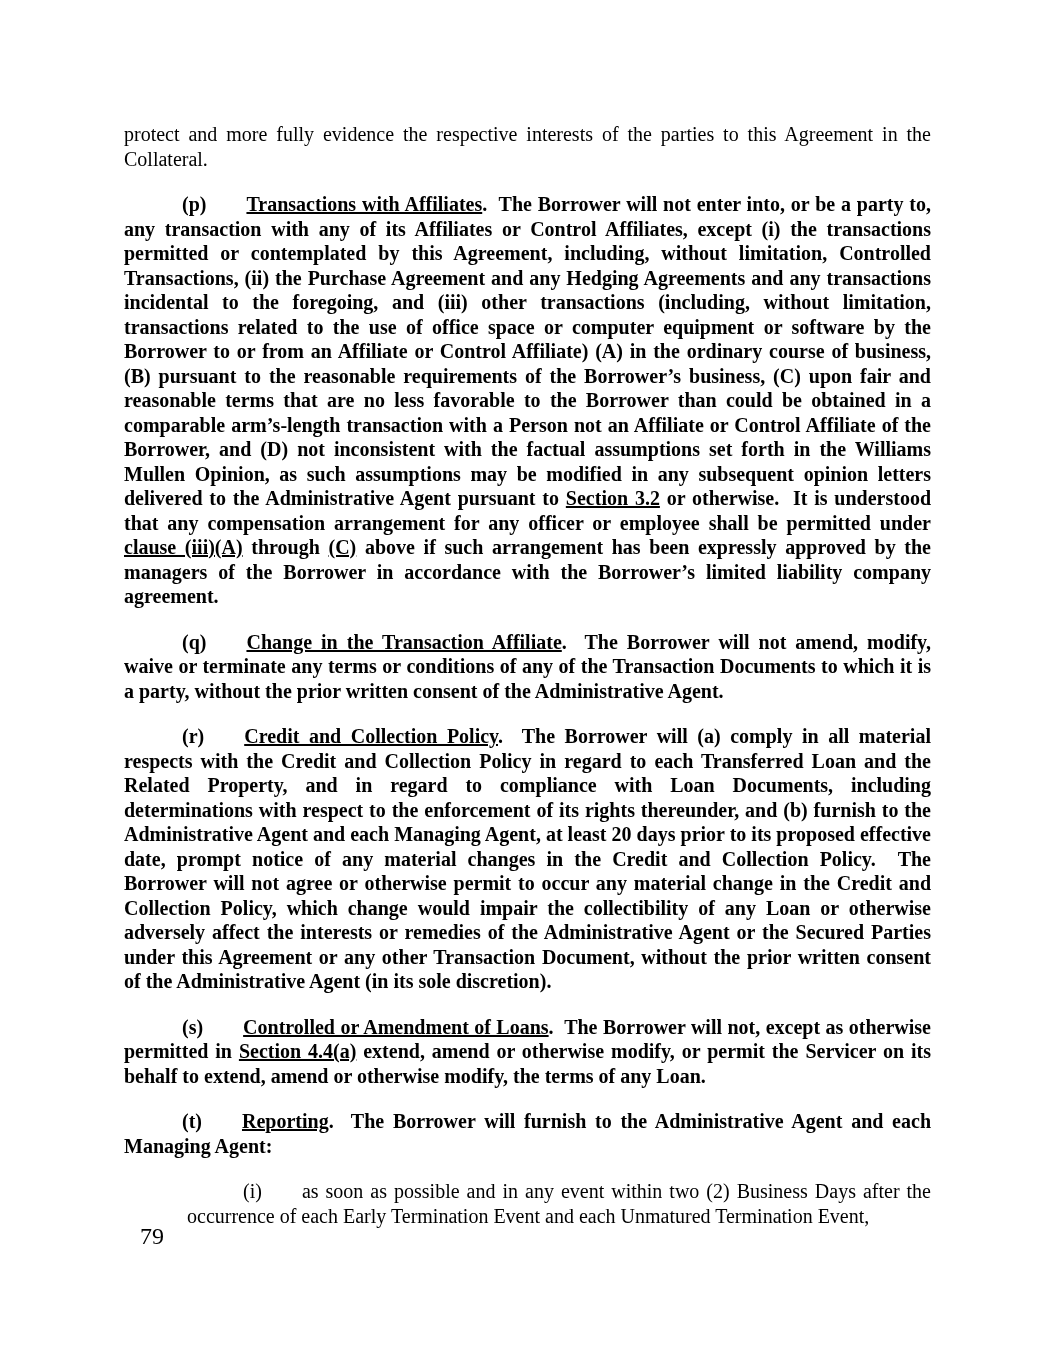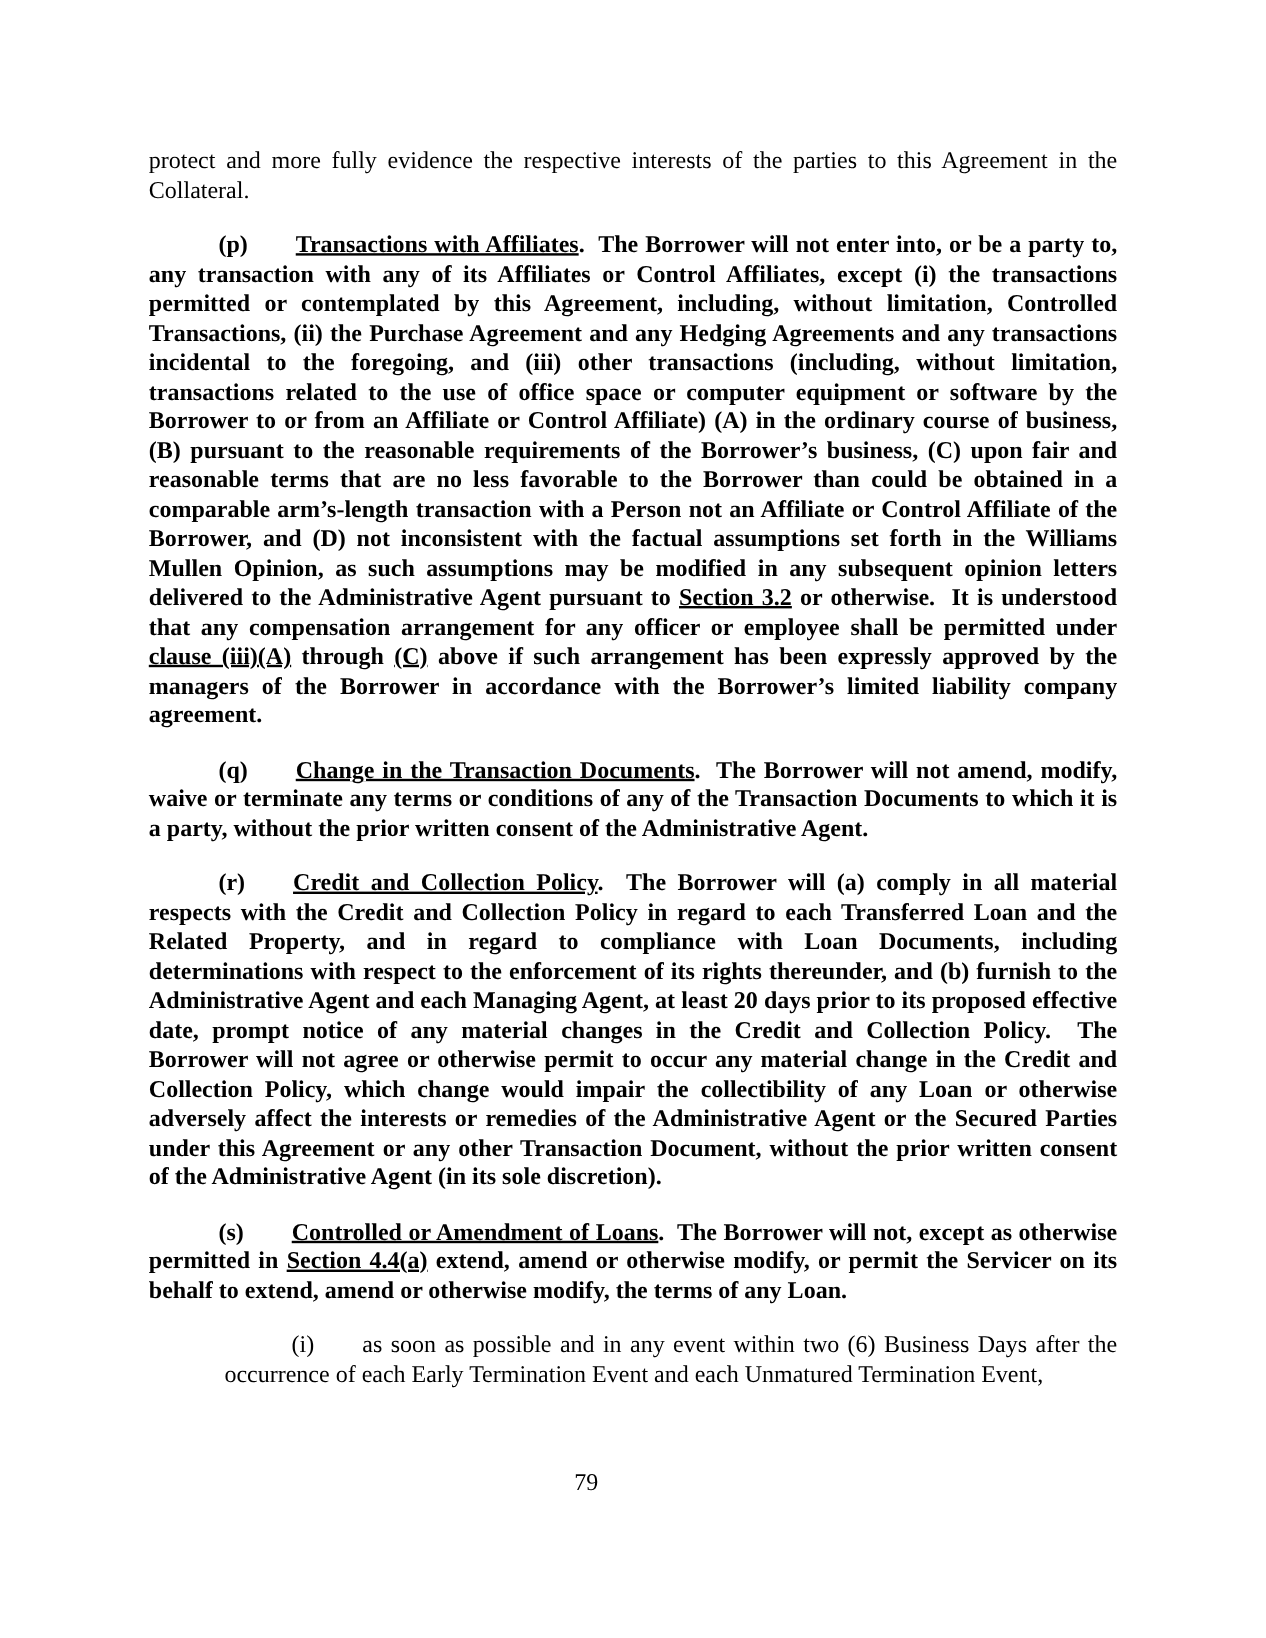--- a/index.html
+++ b/index.html
@@ -32,32 +32,32 @@
   p.indent { text-indent: 58px; font-weight: bold; }
   p.sub {
     margin-left: 63px;
     text-indent: 56px;
   }
   .u { text-decoration: underline; }
   .tab { display: inline-block; width: 40px; }
   .footer {
     position: absolute;
     top: 1224px;
-    left: 112px;
+    left: 140px;
     width: 753px;
-    text-align: center;
-    font-size: 20px;
+    font-size: 24px;
   }
 </style>
 </head>
 <body>
 
 <div class="page">
   <div class="content" id="doc">
       <p class="para plain"><span>protect and more fully evidence the respective interests of the parties to this Agreement in the Collateral.</span></p>
       <p class="para indent"><span>(p)</span><span class="tab"></span><span class="u">Transactions with Affiliates</span><span>.&nbsp; The Borrower will not enter into, or be a party to, any transaction with any of its Affiliates or Control Affiliates, except (i) the transactions permitted or contemplated by this Agreement, including, without limitation, Controlled Transactions, (ii) the Purchase Agreement and any Hedging Agreements and any transactions incidental to the foregoing, and (iii) other transactions (including, without limitation, transactions related to the use of office space or computer equipment or software by the Borrower to or from an Affiliate or Control Affiliate) (A) in the ordinary course of business, (B) pursuant to the reasonable requirements of the Borrower’s business, (C) upon fair and reasonable terms that are no less favorable to the Borrower than could be obtained in a comparable arm’s-length transaction with a Person not an Affiliate or Control Affiliate of the Borrower, and (D) not inconsistent with the factual assumptions set forth in the Williams Mullen Opinion, as such assumptions may be modified in any subsequent opinion letters delivered to the Administrative Agent pursuant to </span><span class="u">Section 3.2</span><span> or otherwise.&nbsp; It is understood that any compensation arrangement for any officer or employee shall be permitted under </span><span class="u">clause (iii)(A)</span><span> through </span><span class="u">(C)</span><span> above if such arrangement has been expressly approved by the managers of the Borrower in accordance with the Borrower’s limited liability company agreement.</span></p>
-      <p class="para indent"><span>(q)</span><span class="tab"></span><span class="u">Change in the Transaction Documents</span><span>.&nbsp; The Borrower will not amend, modify, waive or terminate any terms or conditions of any of the Transaction Documents to which it is a party, without the prior written consent of the Administrative Agent.</span></p>
+      <p class="para indent"><span>(q)</span><span class="tab"></span><span class="u">Change in the Transaction Affiliate</span><span>.&nbsp; The Borrower will not amend, modify, waive or terminate any terms or conditions of any of the Transaction Documents to which it is a party, without the prior written consent of the Administrative Agent.</span></p>
       <p class="para indent"><span>(r)</span><span class="tab"></span><span class="u">Credit and Collection Policy</span><span>.&nbsp; The Borrower will (a) comply in all material respects with the Credit and Collection Policy in regard to each Transferred Loan and the Related Property, and in regard to compliance with Loan Documents, including determinations with respect to the enforcement of its rights thereunder, and (b) furnish to the Administrative Agent and each Managing Agent, at least 20 days prior to its proposed effective date, prompt notice of any material changes in the Credit and Collection Policy.&nbsp; The Borrower will not agree or otherwise permit to occur any material change in the Credit and Collection Policy, which change would impair the collectibility of any Loan or otherwise adversely affect the interests or remedies of the Administrative Agent or the Secured Parties under this Agreement or any other Transaction Document, without the prior written consent of the Administrative Agent (in its sole discretion).</span></p>
       <p class="para indent"><span>(s)</span><span class="tab"></span><span class="u">Controlled or Amendment of Loans</span><span>.&nbsp; The Borrower will not, except as otherwise permitted in </span><span class="u">Section 4.4(a)</span><span> extend, amend or otherwise modify, or permit the Servicer on its behalf to extend, amend or otherwise modify, the terms of any Loan.</span></p>
-      <p class="para sub"><span>(i)</span><span class="tab"></span><span>as soon as possible and in any event within two (6) Business Days after the occurrence of each Early Termination Event and each Unmatured Termination Event,</span></p>
+      <p class="para indent"><span>(t)</span><span class="tab"></span><span class="u">Reporting</span><span>.&nbsp; The Borrower will furnish to the Administrative Agent and each Managing Agent:</span></p>
+      <p class="para sub"><span>(i)</span><span class="tab"></span><span>as soon as possible and in any event within two (2) Business Days after the occurrence of each Early Termination Event and each Unmatured Termination Event,</span></p>
     </div>
   <div class="footer">79</div>
 </div>
 
 </body></html>

